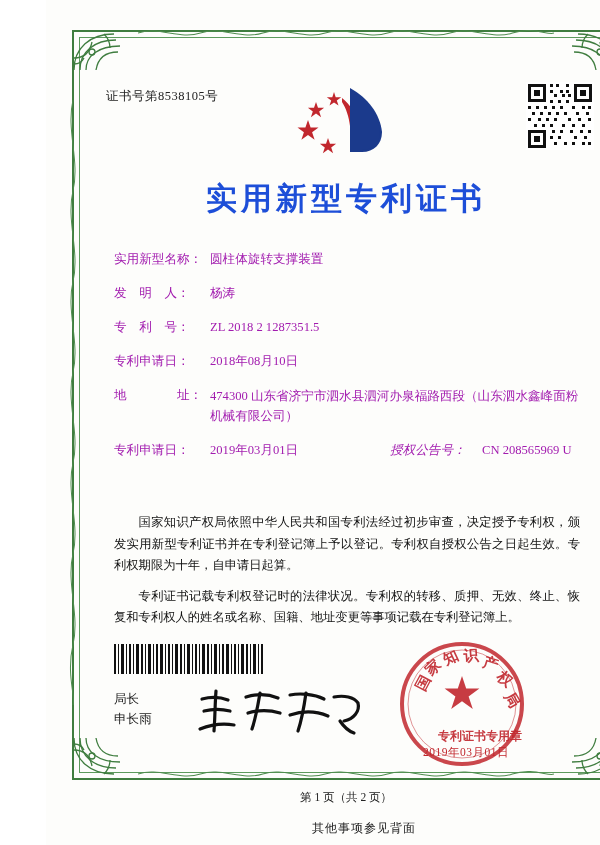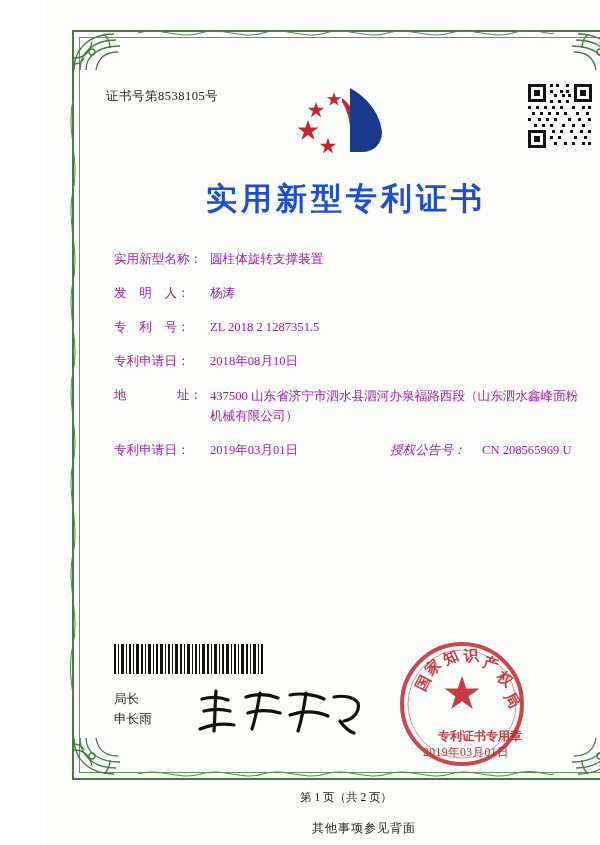--- a/index.html
+++ b/index.html
@@ -398,30 +398,34 @@
     <div class="frow">
       <div class="flabel">专　利　号：</div>
       <div class="fvalue">ZL 2018 2 1287351.5</div>
     </div>
     <div class="frow">
       <div class="flabel">专利申请日：</div>
       <div class="fvalue">2018年08月10日</div>
     </div>
     <div class="frow">
       <div class="flabel">地　　　　址：</div>
-      <div class="fvalue addr-value">437500 山东省济宁市泗水县泗河办泉福路西段（山东泗水鑫峰面粉机械有限公司）</div>
+      <div class="fvalue addr-value">474300 山东省济宁市泗水县泗河办泉福路西段（山东泗水鑫峰面粉机械有限公司）</div>
     </div>
     <div class="frow two">
       <div class="flabel">专利申请日：</div>
       <div class="fvalue">2019年03月01日</div>
       <div class="flabel2">授权公告号：</div>
       <div class="fvalue2">CN 208565969 U</div>
     </div>
   </div>
 
+  <div class="paras">
+    <p>国家知识产权局依照中华人民共和国专利法经过初步审查，决定授予专利权，颁发实用新型专利证书并在专利登记簿上予以登记。专利权自授权公告之日起生效。专利权期限为十年，自申请日起算。</p>
+    <p>专利证书记载专利权登记时的法律状况。专利权的转移、质押、无效、终止、恢复和专利权人的姓名或名称、国籍、地址变更等事项记载在专利登记簿上。</p>
+  </div>
 
   <div class="barcode">
     <svg width="150" height="30" viewBox="0 0 150 30">
       <g fill="#111">
         <rect x="0" y="0" width="2" height="30"></rect>
           <rect x="4" y="0" width="1" height="30"></rect>
         <rect x="7" y="0" width="3" height="30"></rect>
           <rect x="12" y="0" width="1" height="30"></rect>
         <rect x="15" y="0" width="2" height="30"></rect>
           <rect x="19" y="0" width="1" height="30"></rect>

